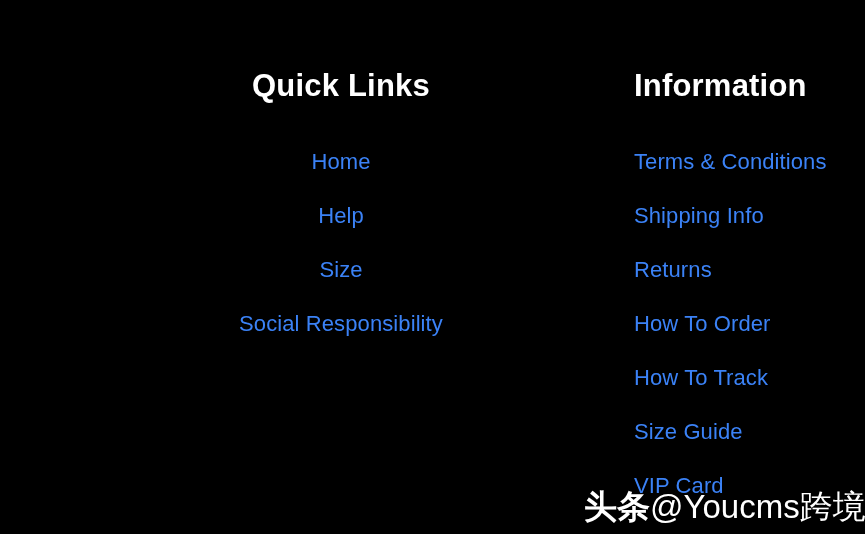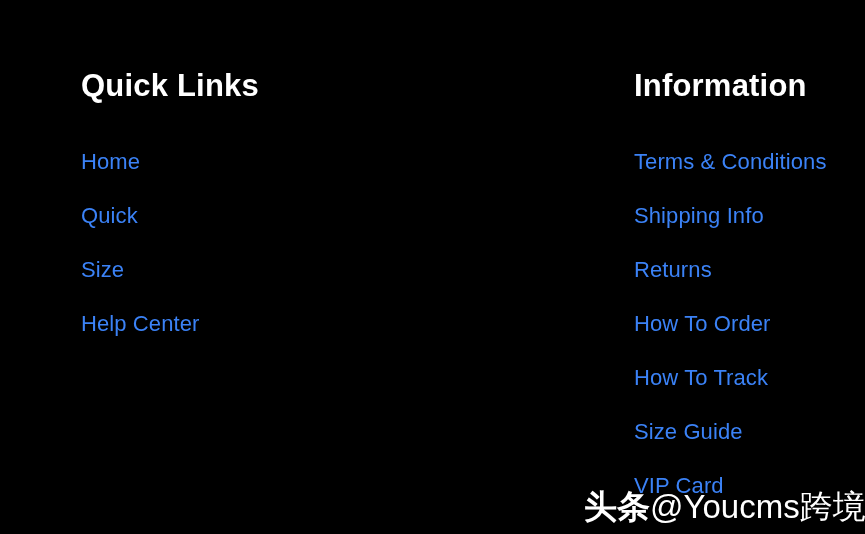--- a/index.html
+++ b/index.html
@@ -27,20 +27,21 @@
   }
 
   .col {
     position: absolute;
     top: 70px;
   }
 
   .col-quick-links {
     left: 81px;
     width: 520px;
+    text-align: center;
   }
 
   .col-information {
     left: 634px;
     width: 300px;
   }
 
   .col-heading {
     font-size: 31px;
     font-weight: bold;
@@ -91,23 +92,23 @@
 <body>
 
 <div id="screen">
 
   <div class="footer-columns">
 
     <div class="col col-quick-links">
       <h2 class="col-heading">Quick Links</h2>
       <ul class="link-list">
         <li class="link-item">Home</li>
-        <li class="link-item">Quick</li>
+        <li class="link-item">Help</li>
         <li class="link-item">Size</li>
-        <li class="link-item">Help Center</li>
+        <li class="link-item">Social Responsibility</li>
       </ul>
     </div>
 
     <div class="col col-information">
       <h2 class="col-heading">Information</h2>
       <ul class="link-list">
         <li class="link-item">Terms &amp; Conditions</li>
         <li class="link-item">Shipping Info</li>
         <li class="link-item">Returns</li>
         <li class="link-item">How To Order</li>

